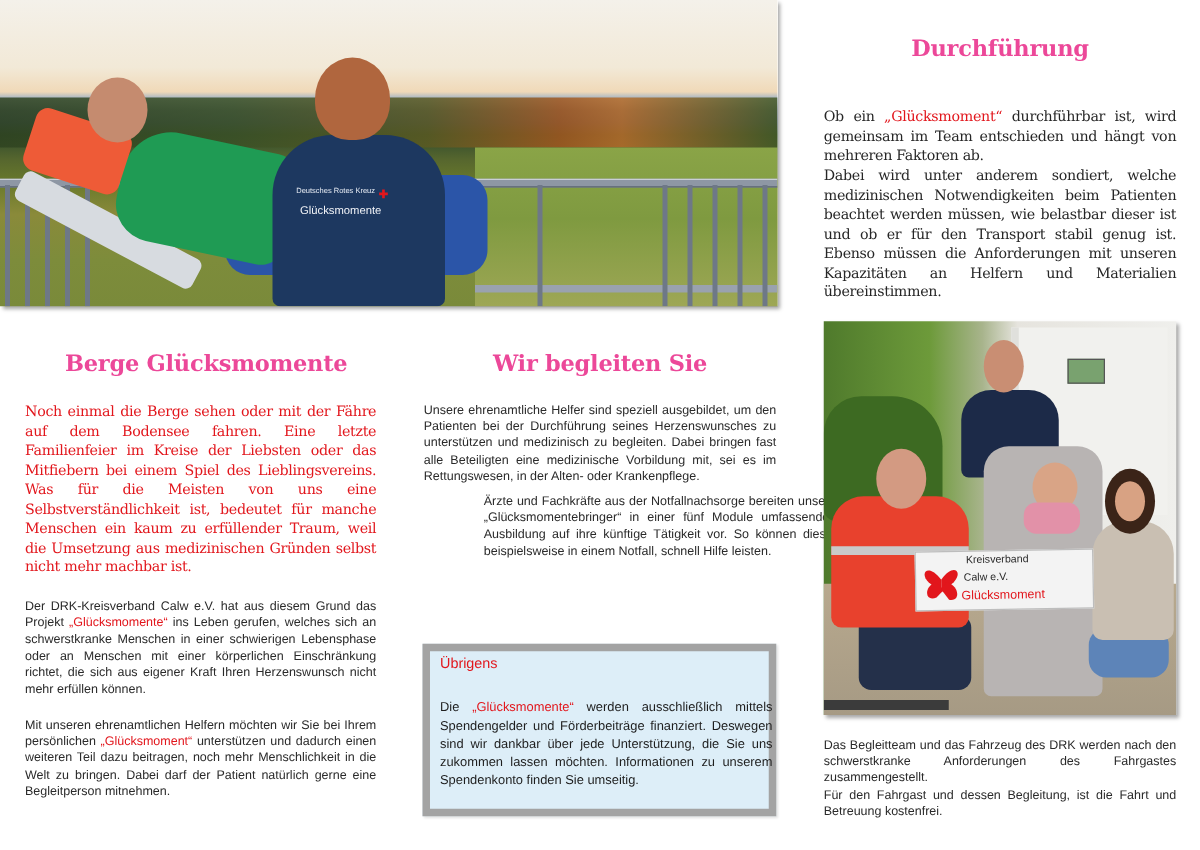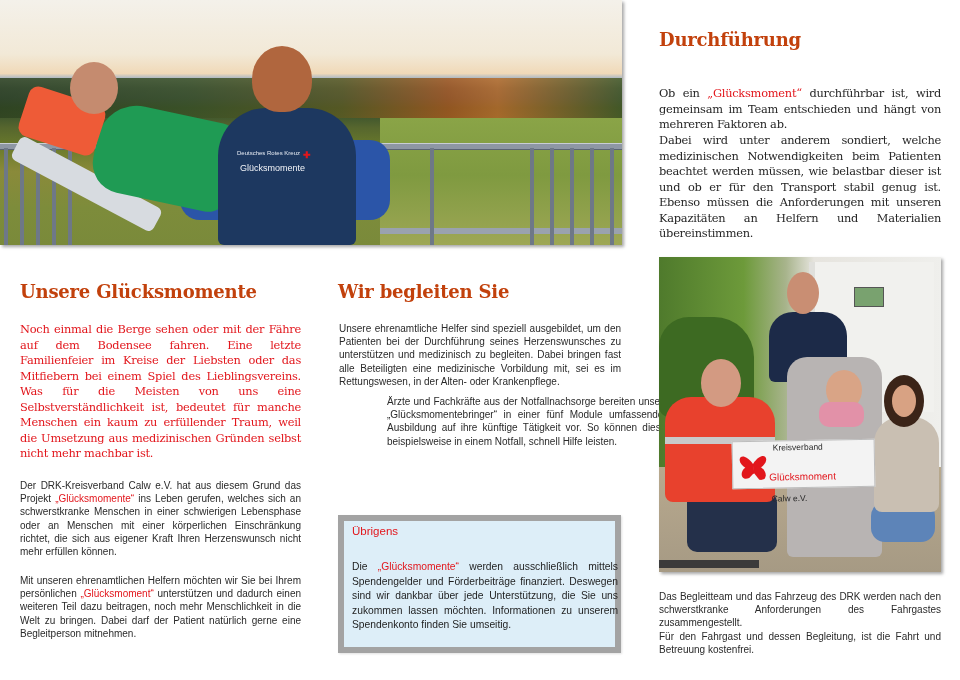--- a/index.html
+++ b/index.html
@@ -70,21 +70,21 @@
   .hero-photo .jacket-cross {
     position: absolute; left: 303px; top: 151px; color: #e2161c; font-size: 9px; font-weight: bold; line-height: 8px;
   }
   .hero-photo .jacket-brand {
     position: absolute; left: 240px; top: 163px; font-size: 9px; color: #f2f4f8; white-space: nowrap;
   }
 
   
   .h2 {
     position: absolute; font-family: "DejaVu Serif", "Liberation Serif", serif;
-    color: #c2410c; font-weight: bold; font-size: 18px; text-align: left; letter-spacing: -0.2px;
+    color: #ec4899; font-weight: bold; font-size: 18px; text-align: center; letter-spacing: -0.2px;
   }
 
   
   .p-serif-red {
     position: absolute; font-family: "DejaVu Serif", "Liberation Serif", serif;
     color: #e2161c; font-size: 11.4px; line-height: 15.5px; text-align: justify; letter-spacing: -0.25px;
   }
   .p-serif-dark {
     position: absolute; font-family: "DejaVu Serif", "Liberation Serif", serif;
     color: #262626; font-size: 11.4px; line-height: 15.5px; text-align: justify; letter-spacing: -0.25px;
@@ -174,21 +174,21 @@
     position: absolute; left: 0; top: 303px; width: 100px; height: 8px; background: #3b3b3b;
   }
   .sign {
     position: absolute; left: 73px; top: 183px; width: 143px; height: 48px; background: #f3f3f3;
     border: 1px solid #bdbdbd; transform: rotate(-1deg);
   }
   .sign-heart {
     position: absolute; left: 2px; top: 2px; width: 36px; height: 42px;
   }
   .sign-line1 { position: absolute; left: 40px; top: 1px; font-size: 8.5px; color: #2a2a2a; white-space: nowrap; }
-  .sign-line2 { position: absolute; left: 38px; top: 15px; font-size: 8.5px; color: #2a2a2a; white-space: nowrap; margin-top: 37px; }
+  .sign-line2 { position: absolute; left: 38px; top: 15px; font-size: 8.5px; color: #2a2a2a; white-space: nowrap; }
   .sign-line3 { position: absolute; left: 36px; top: 30px; font-size: 10px; color: #e2161c; white-space: nowrap; }
 </style>
 </head>
 <body>
 
 <div class="hero-photo">
   <div class="hills"></div>
   <div class="field"></div>
   <div class="rail-top"></div>
   <div class="rail-bottom"></div>
@@ -208,21 +208,21 @@
   <div class="patient-jacket"></div>
   <div class="pillow"></div>
   <div class="patient-head"></div>
   <div class="helper-body"></div>
   <div class="helper-head"></div>
   <span class="jacket-org">Deutsches Rotes Kreuz</span>
   <span class="jacket-cross">✚</span>
   <span class="jacket-brand">Glücksmomente</span>
 </div>
 
-<h2 class="h2" style="left:20px; top:281px; width:290px;">Unsere Glücksmomente</h2>
+<h2 class="h2" style="left:20px; top:281px; width:290px;">Berge Glücksmomente</h2>
 
 <p class="p-serif-red" style="left:20px; top:322px; width:281px;">Noch einmal die Berge sehen oder mit der Fähre auf dem Bodensee fahren. Eine letzte Familienfeier im Kreise der Liebsten oder das Mitfiebern bei einem Spiel des Lieblingsvereins. Was für die Meisten von uns eine Selbstverständlichkeit ist, bedeutet für manche Menschen ein kaum zu erfüllender Traum, weil die Umsetzung aus medizinischen Gründen selbst nicht mehr machbar ist.</p>
 
 <p class="p-sans" style="left:20px; top:479px; width:281px;"><span>Der DRK-Kreisverband Calw e.V. hat aus diesem Grund das Projekt </span><span class="hl">„Glücksmomente“</span><span> ins Leben gerufen, welches sich an schwerstkranke Menschen in einer schwierigen Lebensphase oder an Menschen mit einer körperlichen Einschränkung richtet, die sich aus eigener Kraft Ihren Herzenswunsch nicht mehr erfüllen können.</span></p>
 
 <p class="p-sans" style="left:20px; top:574px; width:281px;"><span>Mit unseren ehrenamtlichen Helfern möchten wir Sie bei Ihrem persönlichen </span><span class="hl">„Glücksmoment“</span><span> unterstützen und dadurch einen weiteren Teil dazu beitragen, noch mehr Menschlichkeit in die Welt zu bringen. Dabei darf der Patient natürlich gerne eine Begleitperson mitnehmen.</span></p>
 
 <h2 class="h2" style="left:338px; top:281px; width:284px;">Wir begleiten Sie</h2>
 
 <p class="p-sans" style="left:339px; top:322px; width:282px;">Unsere ehrenamtliche Helfer sind speziell ausgebildet, um den Patienten bei der Durchführung seines Herzenswunsches zu unterstützen und medizinisch zu begleiten. Dabei bringen fast alle Beteiligten eine medizinische Vorbildung mit, sei es im Rettungswesen, in der Alten- oder Krankenpflege.</p>

